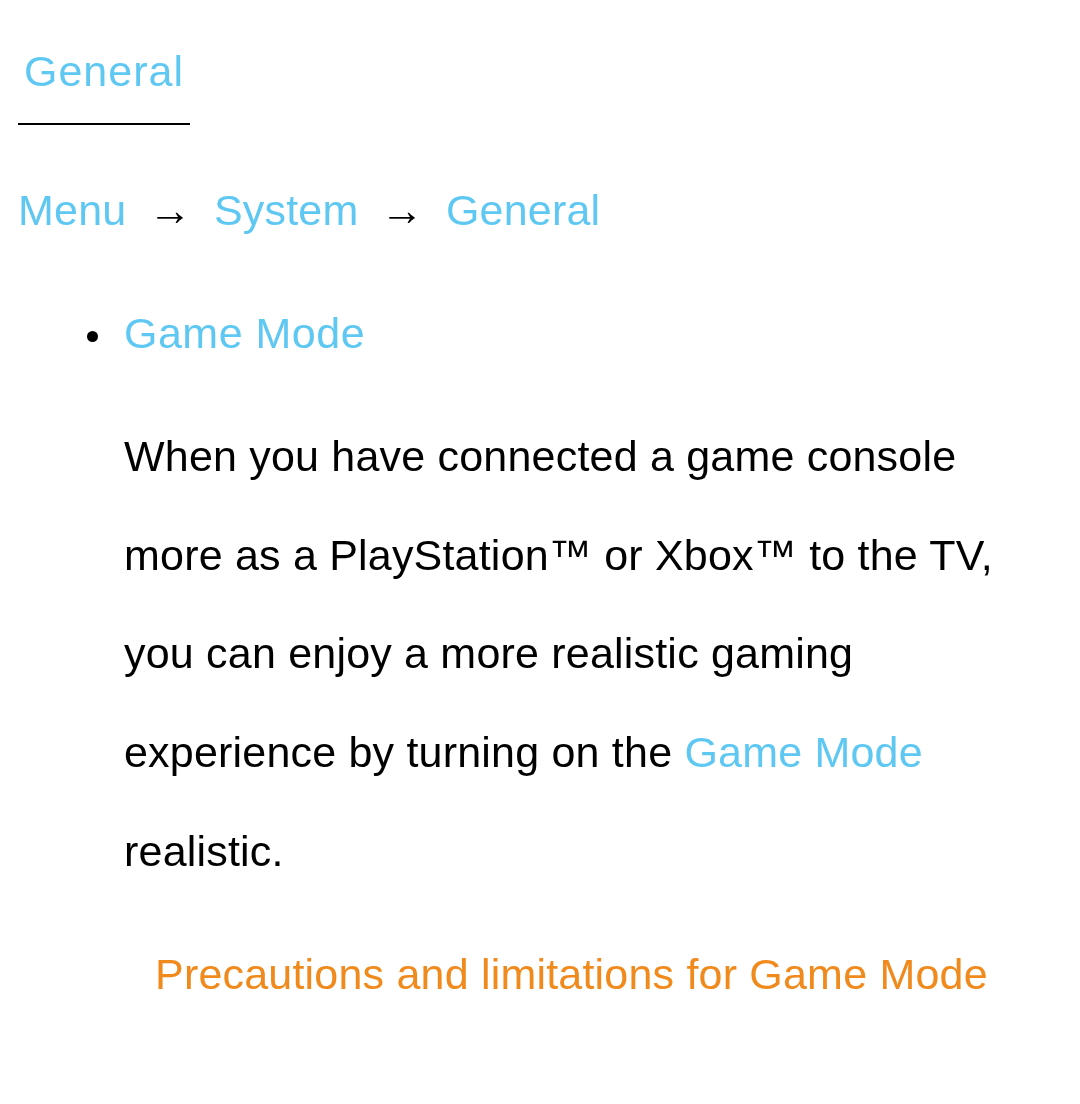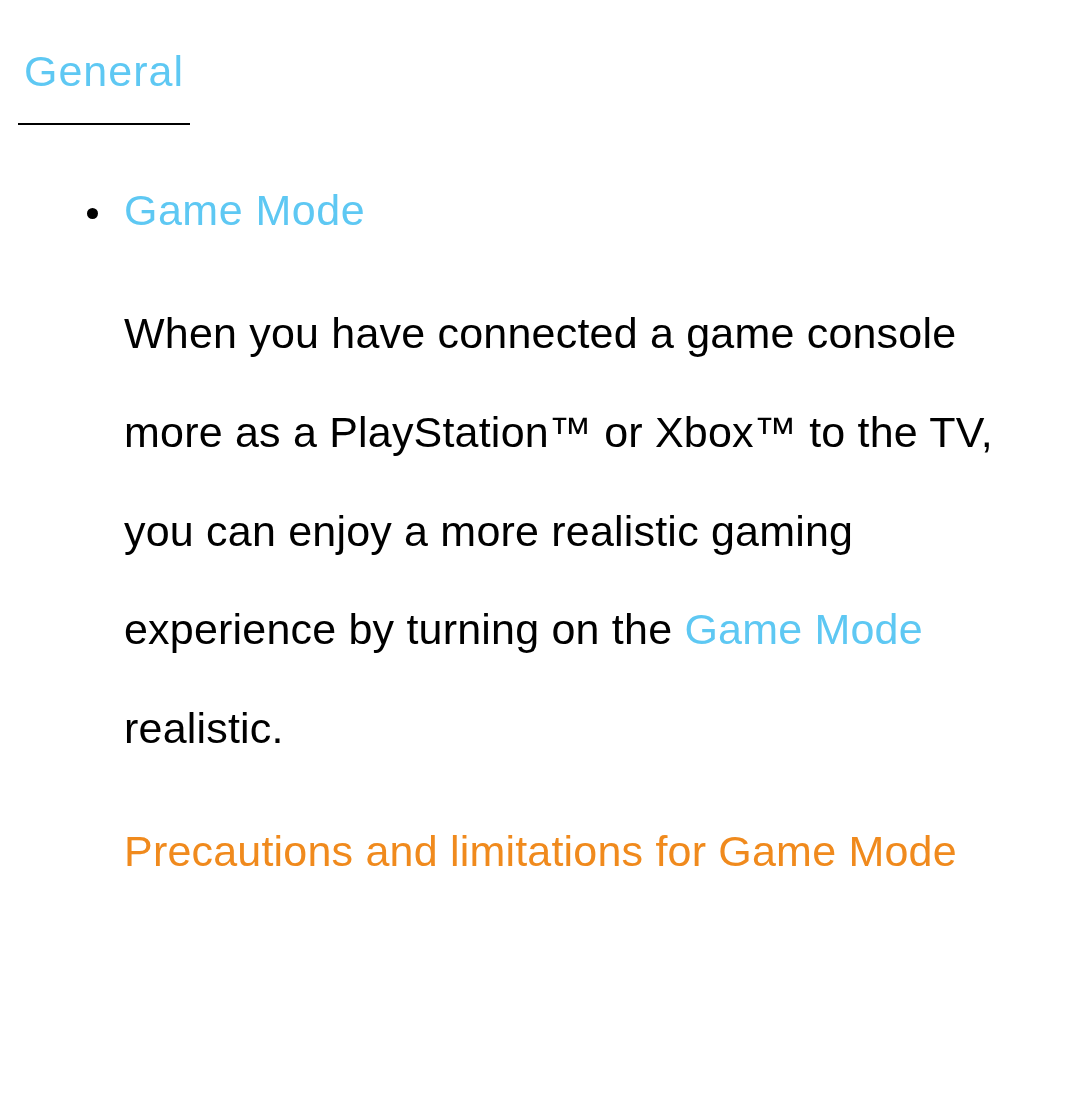--- a/index.html
+++ b/index.html
@@ -58,31 +58,39 @@
   }
   .item-desc {
     color: #000000;
     margin-bottom: 24px;
   }
   .hl {
     color: #5ec8f3;
   }
   .warn {
     color: #f08a1d;
+    margin-left: 31px;
   }
 </style>
 </head>
 <body>
 
 <div class="page">
 
   <div class="heading-wrap">
     <span class="heading">General</span>
   </div>
 
+  <div class="breadcrumb">
+    <span class="crumb">Menu</span>
+    <span class="arrow">→</span>
+    <span class="crumb">System</span>
+    <span class="arrow">→</span>
+    <span class="crumb">General</span>
+  </div>
 
   <ul class="items">
     <li>
       <div class="item-title">Game Mode</div>
       <div class="item-desc">
         <span>When you have connected a game console more as a PlayStation™ or Xbox™ to the TV, you can enjoy a more realistic gaming experience by turning on the </span><span class="hl">Game Mode</span><span> realistic.</span>
       </div>
       <div class="warn">Precautions and limitations for Game Mode</div>
     </li>
   </ul>

